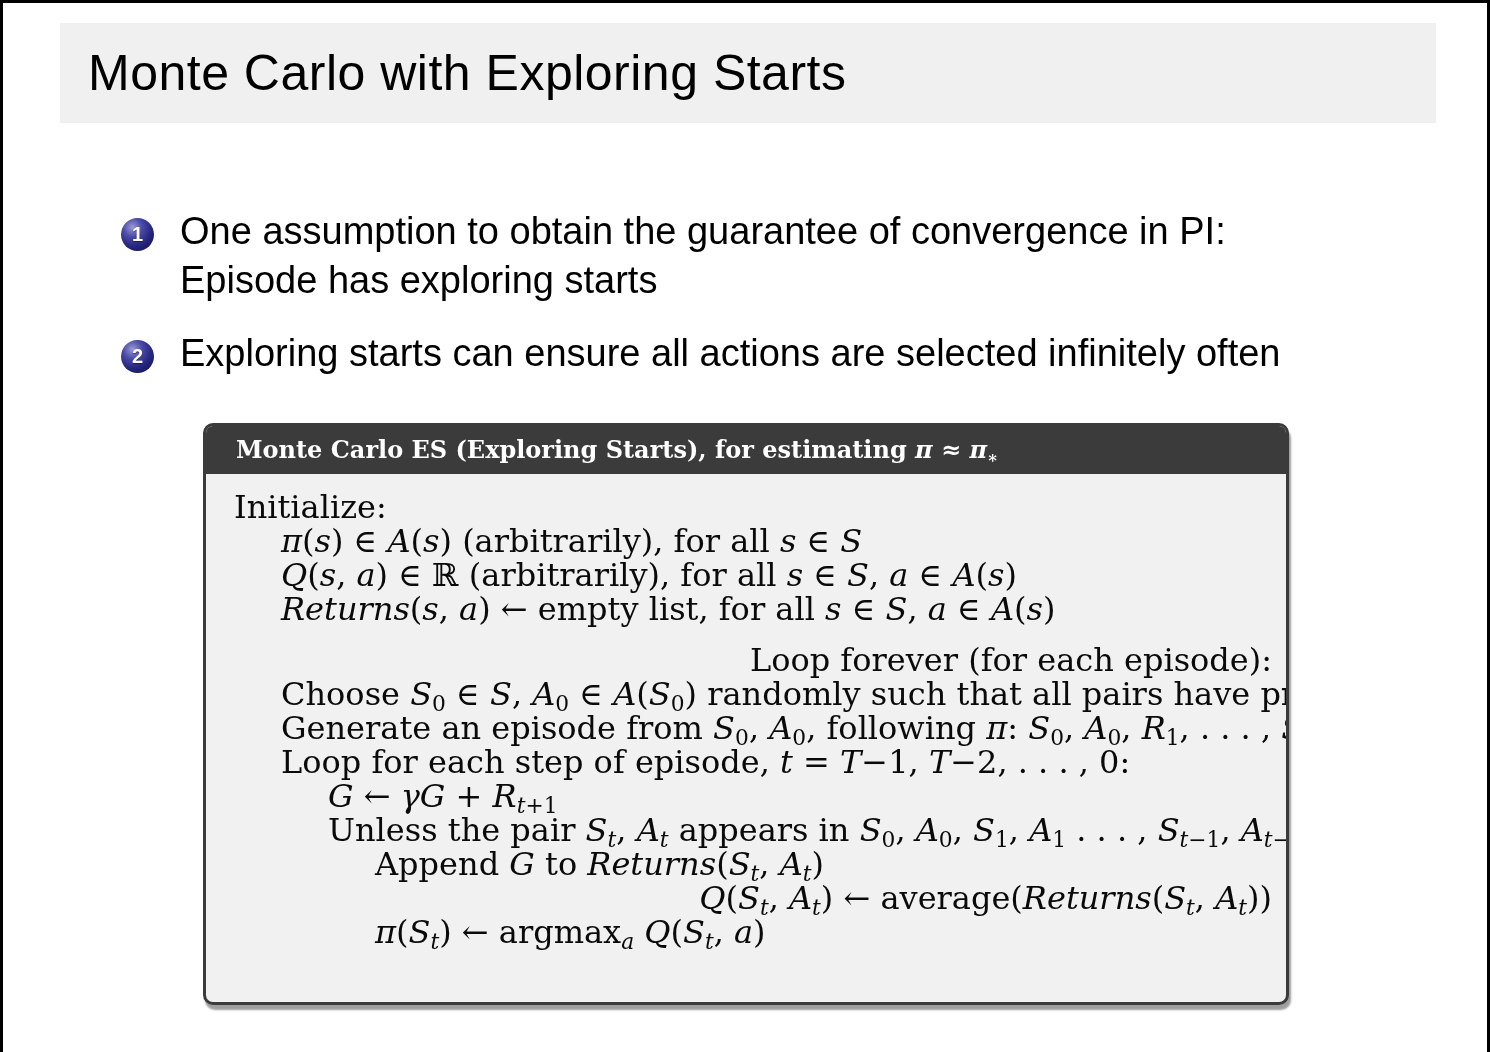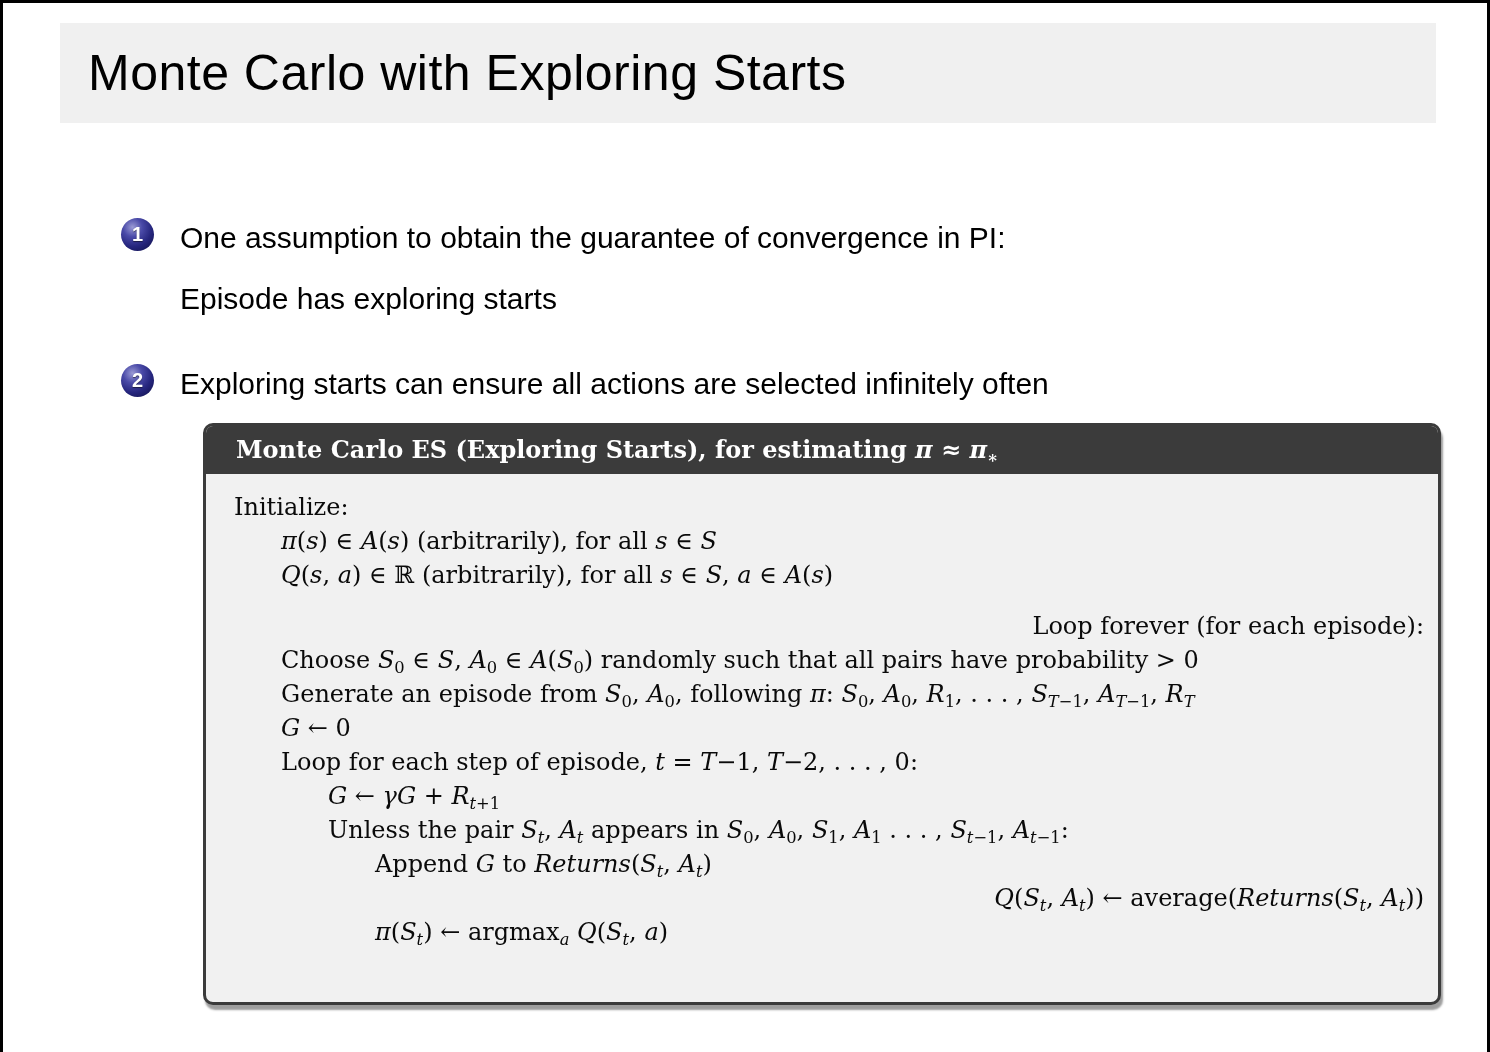--- a/index.html
+++ b/index.html
@@ -50,45 +50,45 @@
     flex:0 0 auto;
     width:33px;height:33px;border-radius:50%;
     margin-top:11px;margin-right:26px;
     background:radial-gradient(circle at 35% 28%, var(--badge-hi) 0%, #4a4aa8 30%, var(--badge-fill) 60%, var(--badge-dark) 100%);
     color:#ffffff;
     font-size:20px;font-weight:bold;
     display:flex;align-items:center;justify-content:center;
     text-shadow:0 1px 1px rgba(0,0,0,.5);
   }
   .bullet-text{
-    font-size:30px;line-height:61px;
+    font-size:38px;line-height:49px;
     white-space:pre-line;
   }
   
   .algo-box{
     position:absolute;left:200px;top:420px;
-    width:1238px;height:582px;
+    width:1086px;height:582px;
     border:3px solid var(--algo-border);
     border-radius:10px;
     background:var(--algo-body-bg);
     box-shadow:2px 5px 2px rgba(40,40,40,.45);
     overflow:hidden;
     font-family:"DejaVu Serif","Liberation Serif",serif;
   }
   .algo-header{
     height:48px;line-height:48px;
     background:var(--algo-header-bg);
     color:var(--algo-header-text);
     font-weight:bold;font-size:24px;
     padding-left:30px;
     white-space:nowrap;
   }
   .algo-body{
     padding:16px 14px 0 28px;
-    font-size:24px;line-height:34px;
+    font-size:32px;line-height:34px;
     color:#0a0a0a;
   }
   .algo-line{white-space:nowrap;}
   .algo-line.gap{margin-top:17px;text-align:right;}
   .algo-line i{font-style:italic;}
   .algo-body sub,.algo-header sub{
     font-size:68%;line-height:0;vertical-align:-0.28em;
   }
 </style>
 </head>
@@ -111,24 +111,24 @@
         <div class="bullet-text">Exploring starts can ensure all actions are selected infinitely often</div>
       </div>
     </section>
 
   <section class="algo-box">
     <div class="algo-header">Monte Carlo ES (Exploring Starts), for estimating <i>π</i> ≈ <i>π</i><sub>∗</sub></div>
     <div class="algo-body">
         <div class="algo-line" style="padding-left: 0px;">Initialize:</div>
         <div class="algo-line" style="padding-left: 47px;"><i>π</i>(<i>s</i>) ∈ <i>A</i>(<i>s</i>) (arbitrarily), for all <i>s</i> ∈ <i>S</i></div>
         <div class="algo-line" style="padding-left: 47px;"><i>Q</i>(<i>s</i>, <i>a</i>) ∈ ℝ (arbitrarily), for all <i>s</i> ∈ <i>S</i>, <i>a</i> ∈ <i>A</i>(<i>s</i>)</div>
+        <div class="algo-line" style="padding-left: 47px;"><i>Returns</i>(<i>s</i>, <i>a</i>) ← empty list, for all <i>s</i> ∈ <i>S</i>, <i>a</i> ∈ <i>A</i>(<i>s</i>)</div>
         <div class="algo-line gap" style="padding-left: 0px;">Loop forever (for each episode):</div>
         <div class="algo-line" style="padding-left: 47px;">Choose <i>S</i><sub>0</sub> ∈ <i>S</i>, <i>A</i><sub>0</sub> ∈ <i>A</i>(<i>S</i><sub>0</sub>) randomly such that all pairs have probability &gt; 0</div>
         <div class="algo-line" style="padding-left: 47px;">Generate an episode from <i>S</i><sub>0</sub>, <i>A</i><sub>0</sub>, following <i>π</i>: <i>S</i><sub>0</sub>, <i>A</i><sub>0</sub>, <i>R</i><sub>1</sub>, . . . , <i>S</i><sub><i>T</i>−1</sub>, <i>A</i><sub><i>T</i>−1</sub>, <i>R</i><sub><i>T</i></sub></div>
-        <div class="algo-line" style="padding-left: 47px;"><i>G</i> ← 0</div>
         <div class="algo-line" style="padding-left: 47px;">Loop for each step of episode, <i>t</i> = <i>T</i>−1, <i>T</i>−2, . . . , 0:</div>
         <div class="algo-line" style="padding-left: 94px;"><i>G</i> ← <i>γG</i> + <i>R</i><sub><i>t</i>+1</sub></div>
         <div class="algo-line" style="padding-left: 94px;">Unless the pair <i>S</i><sub><i>t</i></sub>, <i>A</i><sub><i>t</i></sub> appears in <i>S</i><sub>0</sub>, <i>A</i><sub>0</sub>, <i>S</i><sub>1</sub>, <i>A</i><sub>1</sub> . . . , <i>S</i><sub><i>t</i>−1</sub>, <i>A</i><sub><i>t</i>−1</sub>:</div>
         <div class="algo-line" style="padding-left: 141px;">Append <i>G</i> to <i>Returns</i>(<i>S</i><sub><i>t</i></sub>, <i>A</i><sub><i>t</i></sub>)</div>
         <div class="algo-line" style="padding-left: 141px; text-align: right;"><i>Q</i>(<i>S</i><sub><i>t</i></sub>, <i>A</i><sub><i>t</i></sub>) ← average(<i>Returns</i>(<i>S</i><sub><i>t</i></sub>, <i>A</i><sub><i>t</i></sub>))</div>
         <div class="algo-line" style="padding-left: 141px;"><i>π</i>(<i>S</i><sub><i>t</i></sub>) ← argmax<sub><i>a</i></sub> <i>Q</i>(<i>S</i><sub><i>t</i></sub>, <i>a</i>)</div>
       </div>
   </section>
 
 </div>

